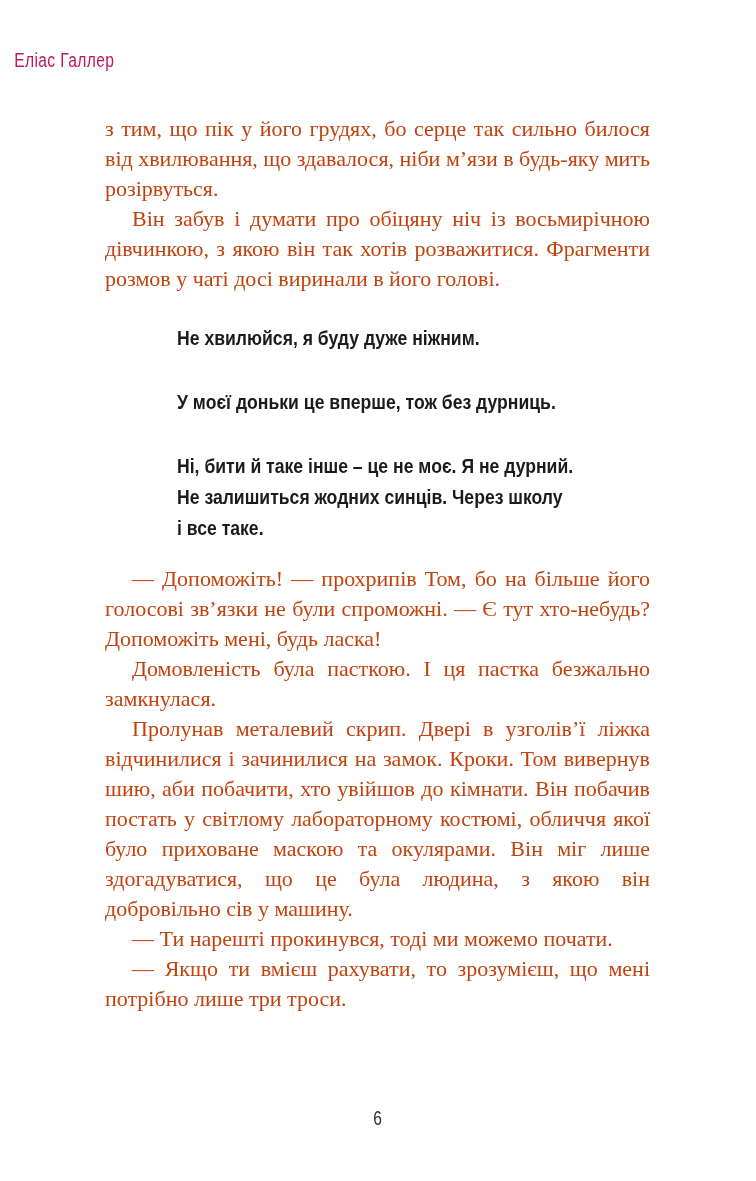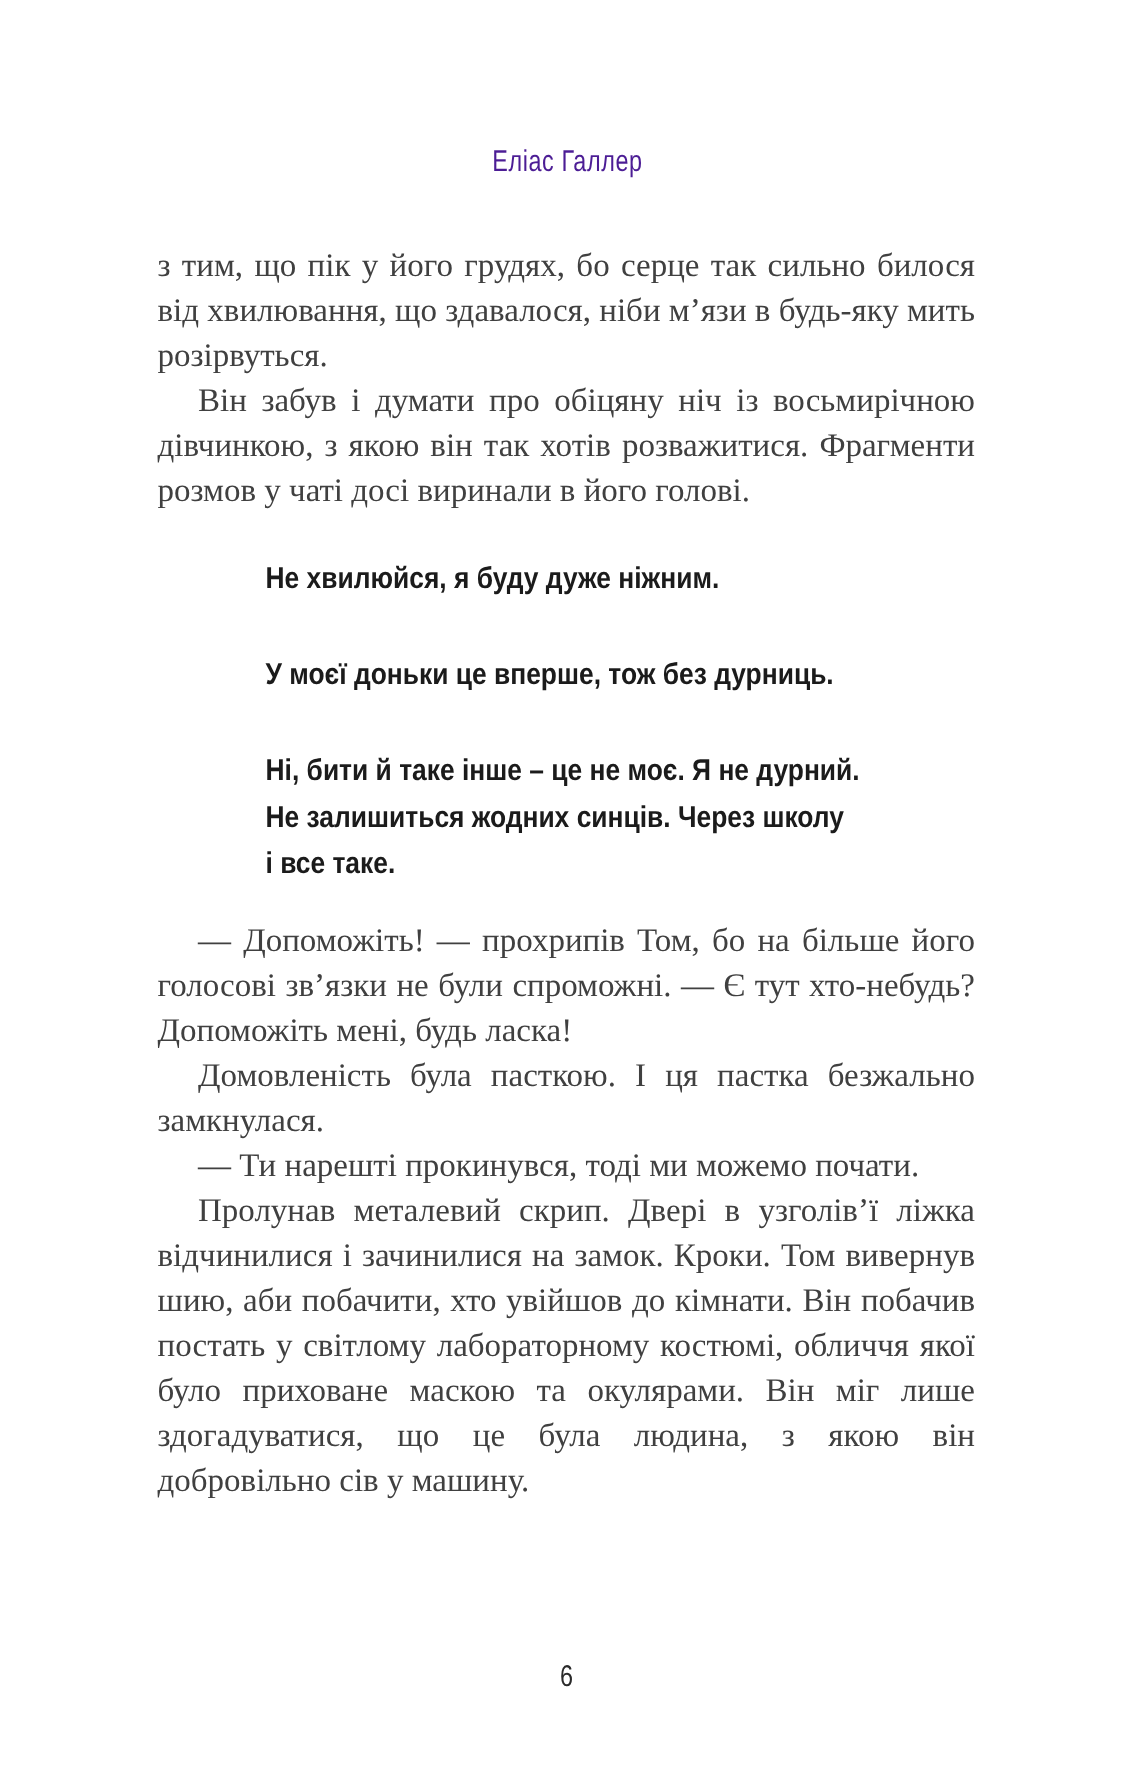--- a/index.html
+++ b/index.html
@@ -10,46 +10,44 @@
   .page {
     position: relative;
     width: 756px;
     height: 1181px;
     background: #ffffff;
     overflow: hidden;
     color: #1b1b1b;
   }
   .running-header {
     padding-top: 49px;
-    text-align: center;
     font-family: "Liberation Sans", "DejaVu Sans", sans-serif;
     font-size: 20px;
     line-height: 22px;
-    color: #4c1d95;
-    margin-top: 48px;
+    color: #be185d;
   }
   .condensed {
     display: inline-block;
     transform: scaleX(0.78);
     transform-origin: 50% 50%;
     letter-spacing: 0.5px;
   }
   .text-column {
     width: 545px;
     margin-left: 105px;
     margin-top: 43px;
   }
   p.body-par {
     margin: 0;
     font-family: "Liberation Serif", "DejaVu Serif", serif;
     font-size: 22px;
     line-height: 30px;
     text-align: justify;
     text-indent: 27px;
-    color: #404040;
+    color: #c2410c;
   }
   p.no-indent {
     text-indent: 0;
   }
   .chat-block {
     margin: 29px 0 20px 72px;
   }
   .chat-message {
     margin: 0 0 33px 0;
     font-family: "Liberation Sans", "DejaVu Sans", sans-serif;
@@ -96,25 +94,26 @@
       <p class="chat-message">У моєї доньки це вперше, тож без дурниць.</p>
       <p class="chat-message">Ні, бити й таке інше – це не моє. Я не дурний.
 Не залишиться жодних синців. Через школу
 і все таке.</p>
     </div>
 
     <p class="body-par">— Допоможіть! — прохрипів Том, бо на більше його голосові зв’язки не були спроможні. — Є тут хто-небудь? Допоможіть мені, будь ласка!</p>
 
     <p class="body-par">Домовленість була пасткою. І ця пастка безжально замкнулася.</p>
 
+    <p class="body-par">Пролунав металевий скрип. Двері в узголів’ї ліжка відчинилися і зачинилися на замок. Кроки. Том вивернув шию, аби побачити, хто увійшов до кімнати. Він побачив постать у світлому лабораторному костюмі, обличчя якої було приховане маскою та окулярами. Він міг лише здогадуватися, що це була людина, з якою він добровільно сів у машину.</p>
+
     <p class="body-par">— Ти нарешті прокинувся, тоді ми можемо почати.</p>
 
-    <p class="body-par">Пролунав металевий скрип. Двері в узголів’ї ліжка відчинилися і зачинилися на замок. Кроки. Том вивернув шию, аби побачити, хто увійшов до кімнати. Він побачив постать у світлому лабораторному костюмі, обличчя якої було приховане маскою та окулярами. Він міг лише здогадуватися, що це була людина, з якою він добровільно сів у машину.</p>
 
-
+    <p class="body-par">— Якщо ти вмієш рахувати, то зрозумієш, що мені потрібно лише три троси.</p>
 
   </div>
 
   <div class="page-number">
     <span class="condensed">6</span>
   </div>
 
 </div>
 
 </body></html>

